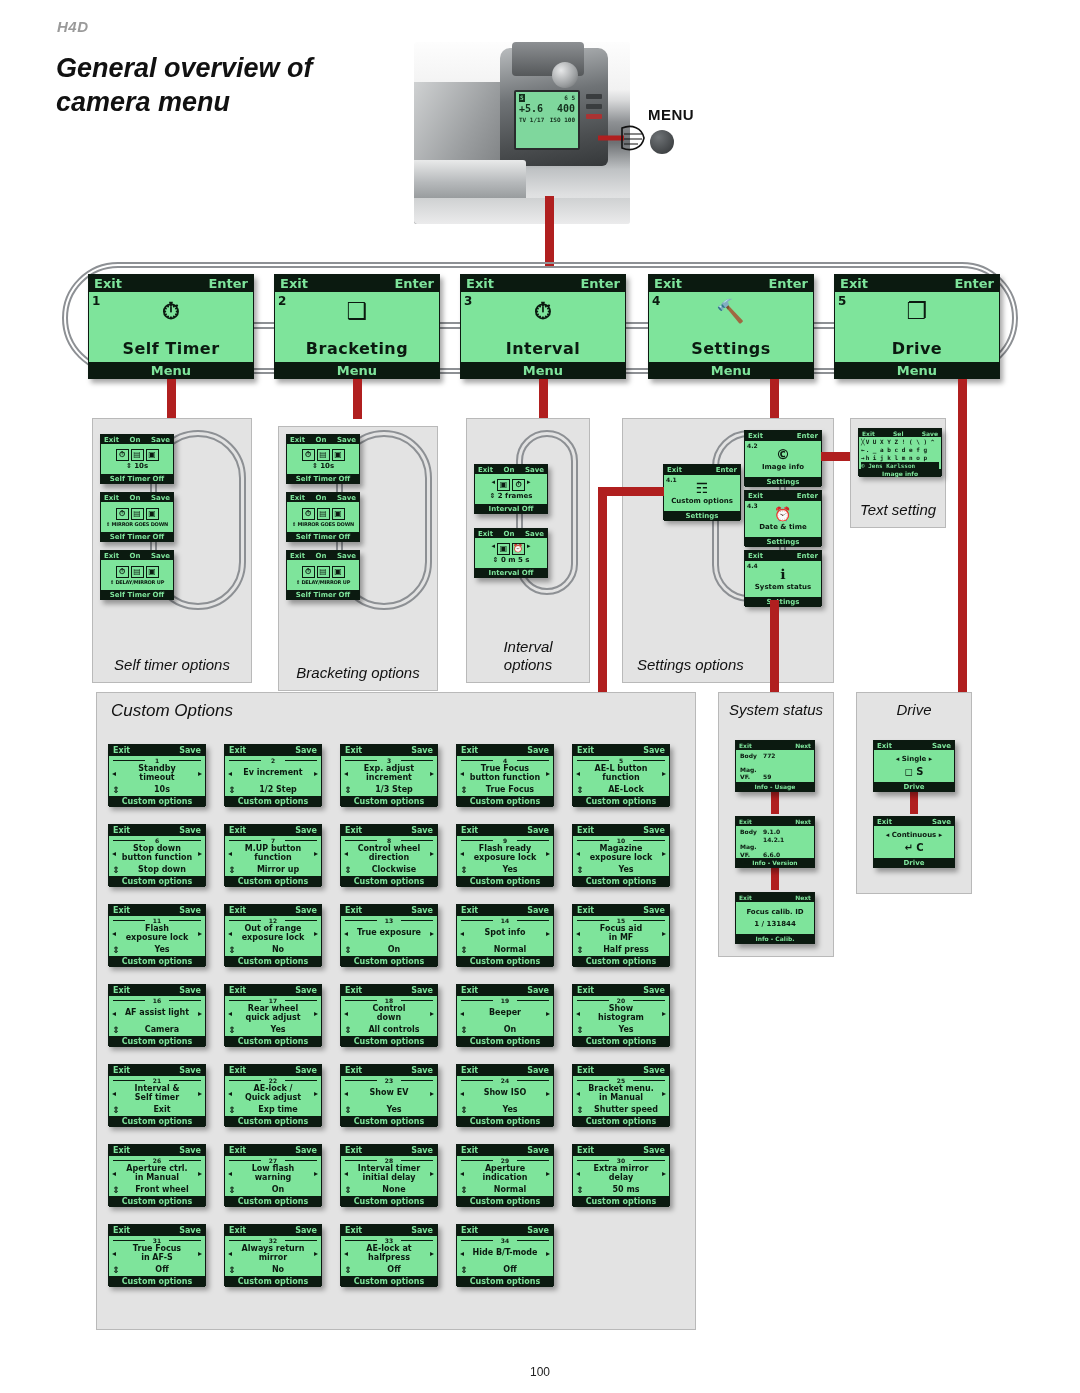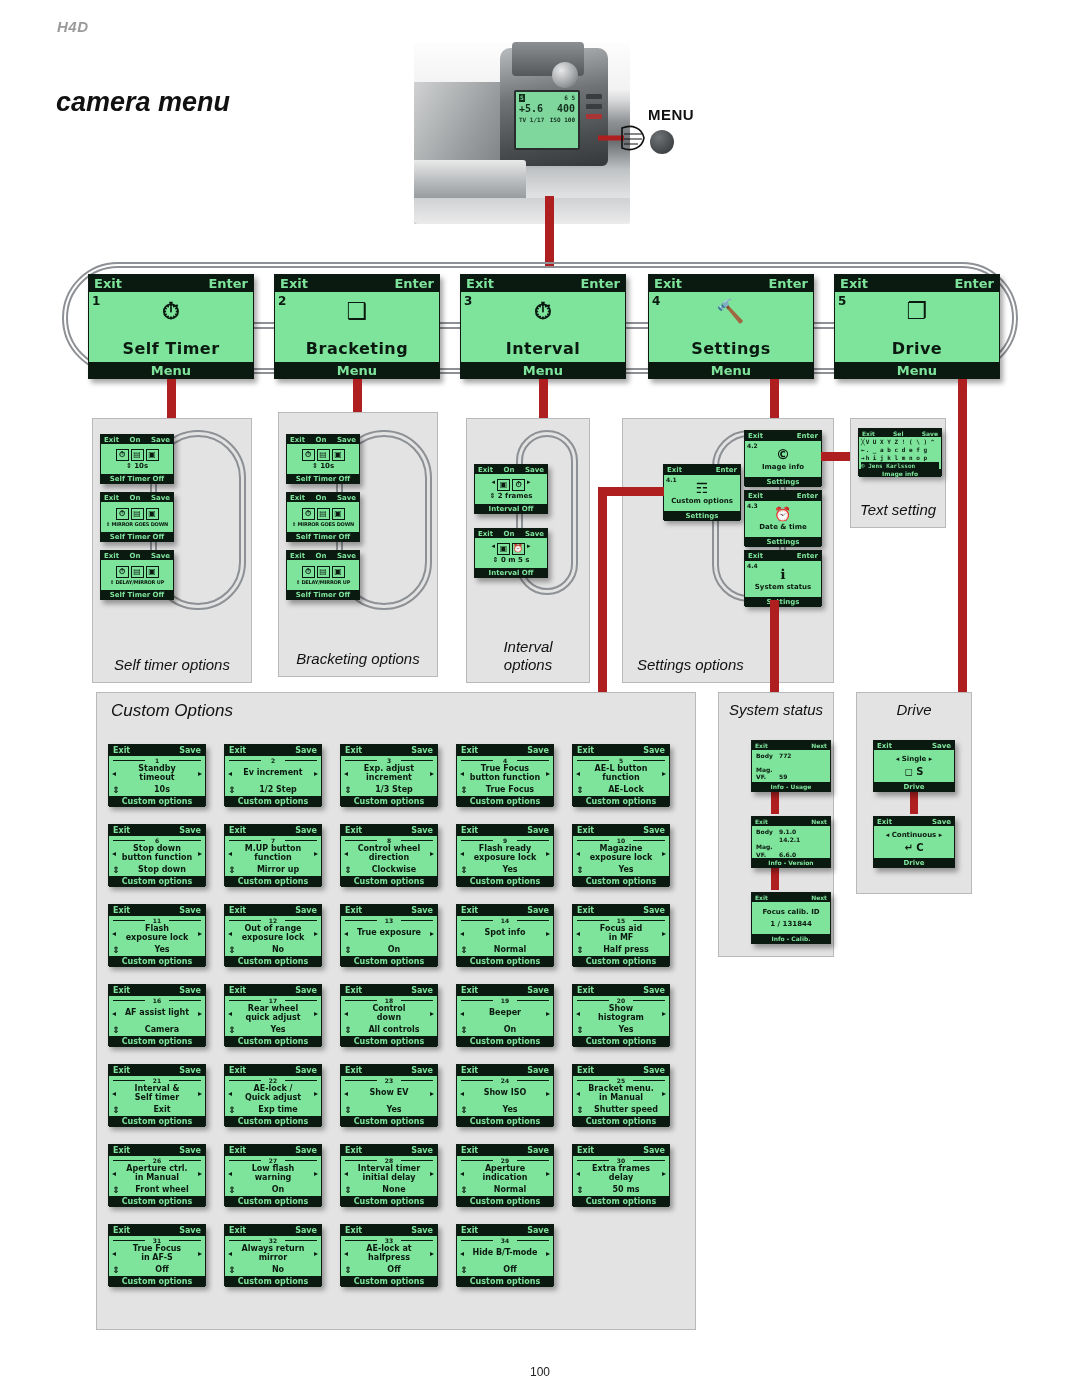--- a/index.html
+++ b/index.html
@@ -232,21 +232,21 @@
   }
   .co .arrow { font-size:8px; font-weight:bold; }
   .co .valrow {
     display:flex; align-items:center; padding:0 3px; height:13px;
   }
   .co .valrow .ud { font-size:9px; font-weight:bold; width:10px; }
   .co .valrow .val { flex:1; text-align:center; font-size:8px; font-weight:bold; }
   .co .lcd-bottom { justify-content:center; }
 
   
-  .ss { position:absolute; width:80px; height:52px;margin-left:16px; }
+  .ss { position:absolute; width:80px; height:52px; }
   .ss .lcd-top, .ss .lcd-bottom { height:9px; font-size:6px; }
   .ss .lcd-top { justify-content:space-between; padding:0 1px; }
   .ss .lcd-top .seg { padding:0 2px; }
   .ss .lcd-bottom { justify-content:center; }
   .ss .rows { height:32px; padding:2px 4px; font-size:6px; font-weight:bold; line-height:1.25; }
   .ss .r { display:flex; gap:3px; }
   .ss .r .k { width:20px; }
   .ss .centered { text-align:center; font-size:7px; padding-top:5px; line-height:1.7; }
 
   
@@ -267,21 +267,21 @@
   }
   .loop2 {
     position:absolute; border:2px solid #8d9094; border-radius:999px;
   }
 </style>
 </head>
 <body>
 
 <div id="model-label">H4D</div>
 <div id="page-title">
-  <br>
+  <span>General overview of</span><br>
   <span>camera menu</span>
 </div>
 <div id="page-number">100</div>
 
 <div id="camera-photo">
   <div class="grip"></div>
   <div class="body-block"></div>
   <div class="viewfinder"></div>
   <div class="shutter-knob"></div>
   <div class="lcd">
@@ -483,21 +483,21 @@
         <span class="box">▣</span>
       </div>
       <div class="val tiny">⇕ <span>DELAY/MIRROR UP</span></div>
     </div>
     <div class="lcd-bottom">
       <span>Self Timer Off</span>
     </div>
   </div>
 </div>
 
-<div class="panel" style="left:278px; top:412px; width:160px; height:265px;text-decoration:underline;">
+<div class="panel" style="left:278px; top:426px; width:160px; height:265px;text-decoration:underline;">
   <div class="panel-caption">Bracketing options</div>
 </div>
 <div class="loop" style="left:336px; top:430px; width:96px; height:180px;"></div>
 <div class="loop2" style="left:341px; top:435px; width:86px; height:170px;"></div>
 
 <div class="opt" style="left:286px; top:434px;">
   <div class="lcd-screen" style="height:50px;">
     <div class="lcd-top">
       <span class="seg">Exit</span>
       <span class="seg">On</span>
@@ -1446,21 +1446,21 @@
       <div class="lcd-screen" style="height:62px;">
         <div class="lcd-top">
           <span class="seg">Exit</span>
           <span class="mid"></span>
           <span class="seg">Save</span>
         </div>
         <div class="idx">30</div>
         <div class="mainrow">
           <span class="arrow">◂</span>
           <span class="lbl">
-            <div>Extra frames</div>
+            <div>Extra mirror</div>
             <div>delay</div>
           </span>
           <span class="arrow">▸</span>
         </div>
         <div class="valrow">
           <span class="ud">⇕</span>
           <span class="val">50 ms</span>
         </div>
         <div class="lcd-bottom">
           <span>Custom options</span>

